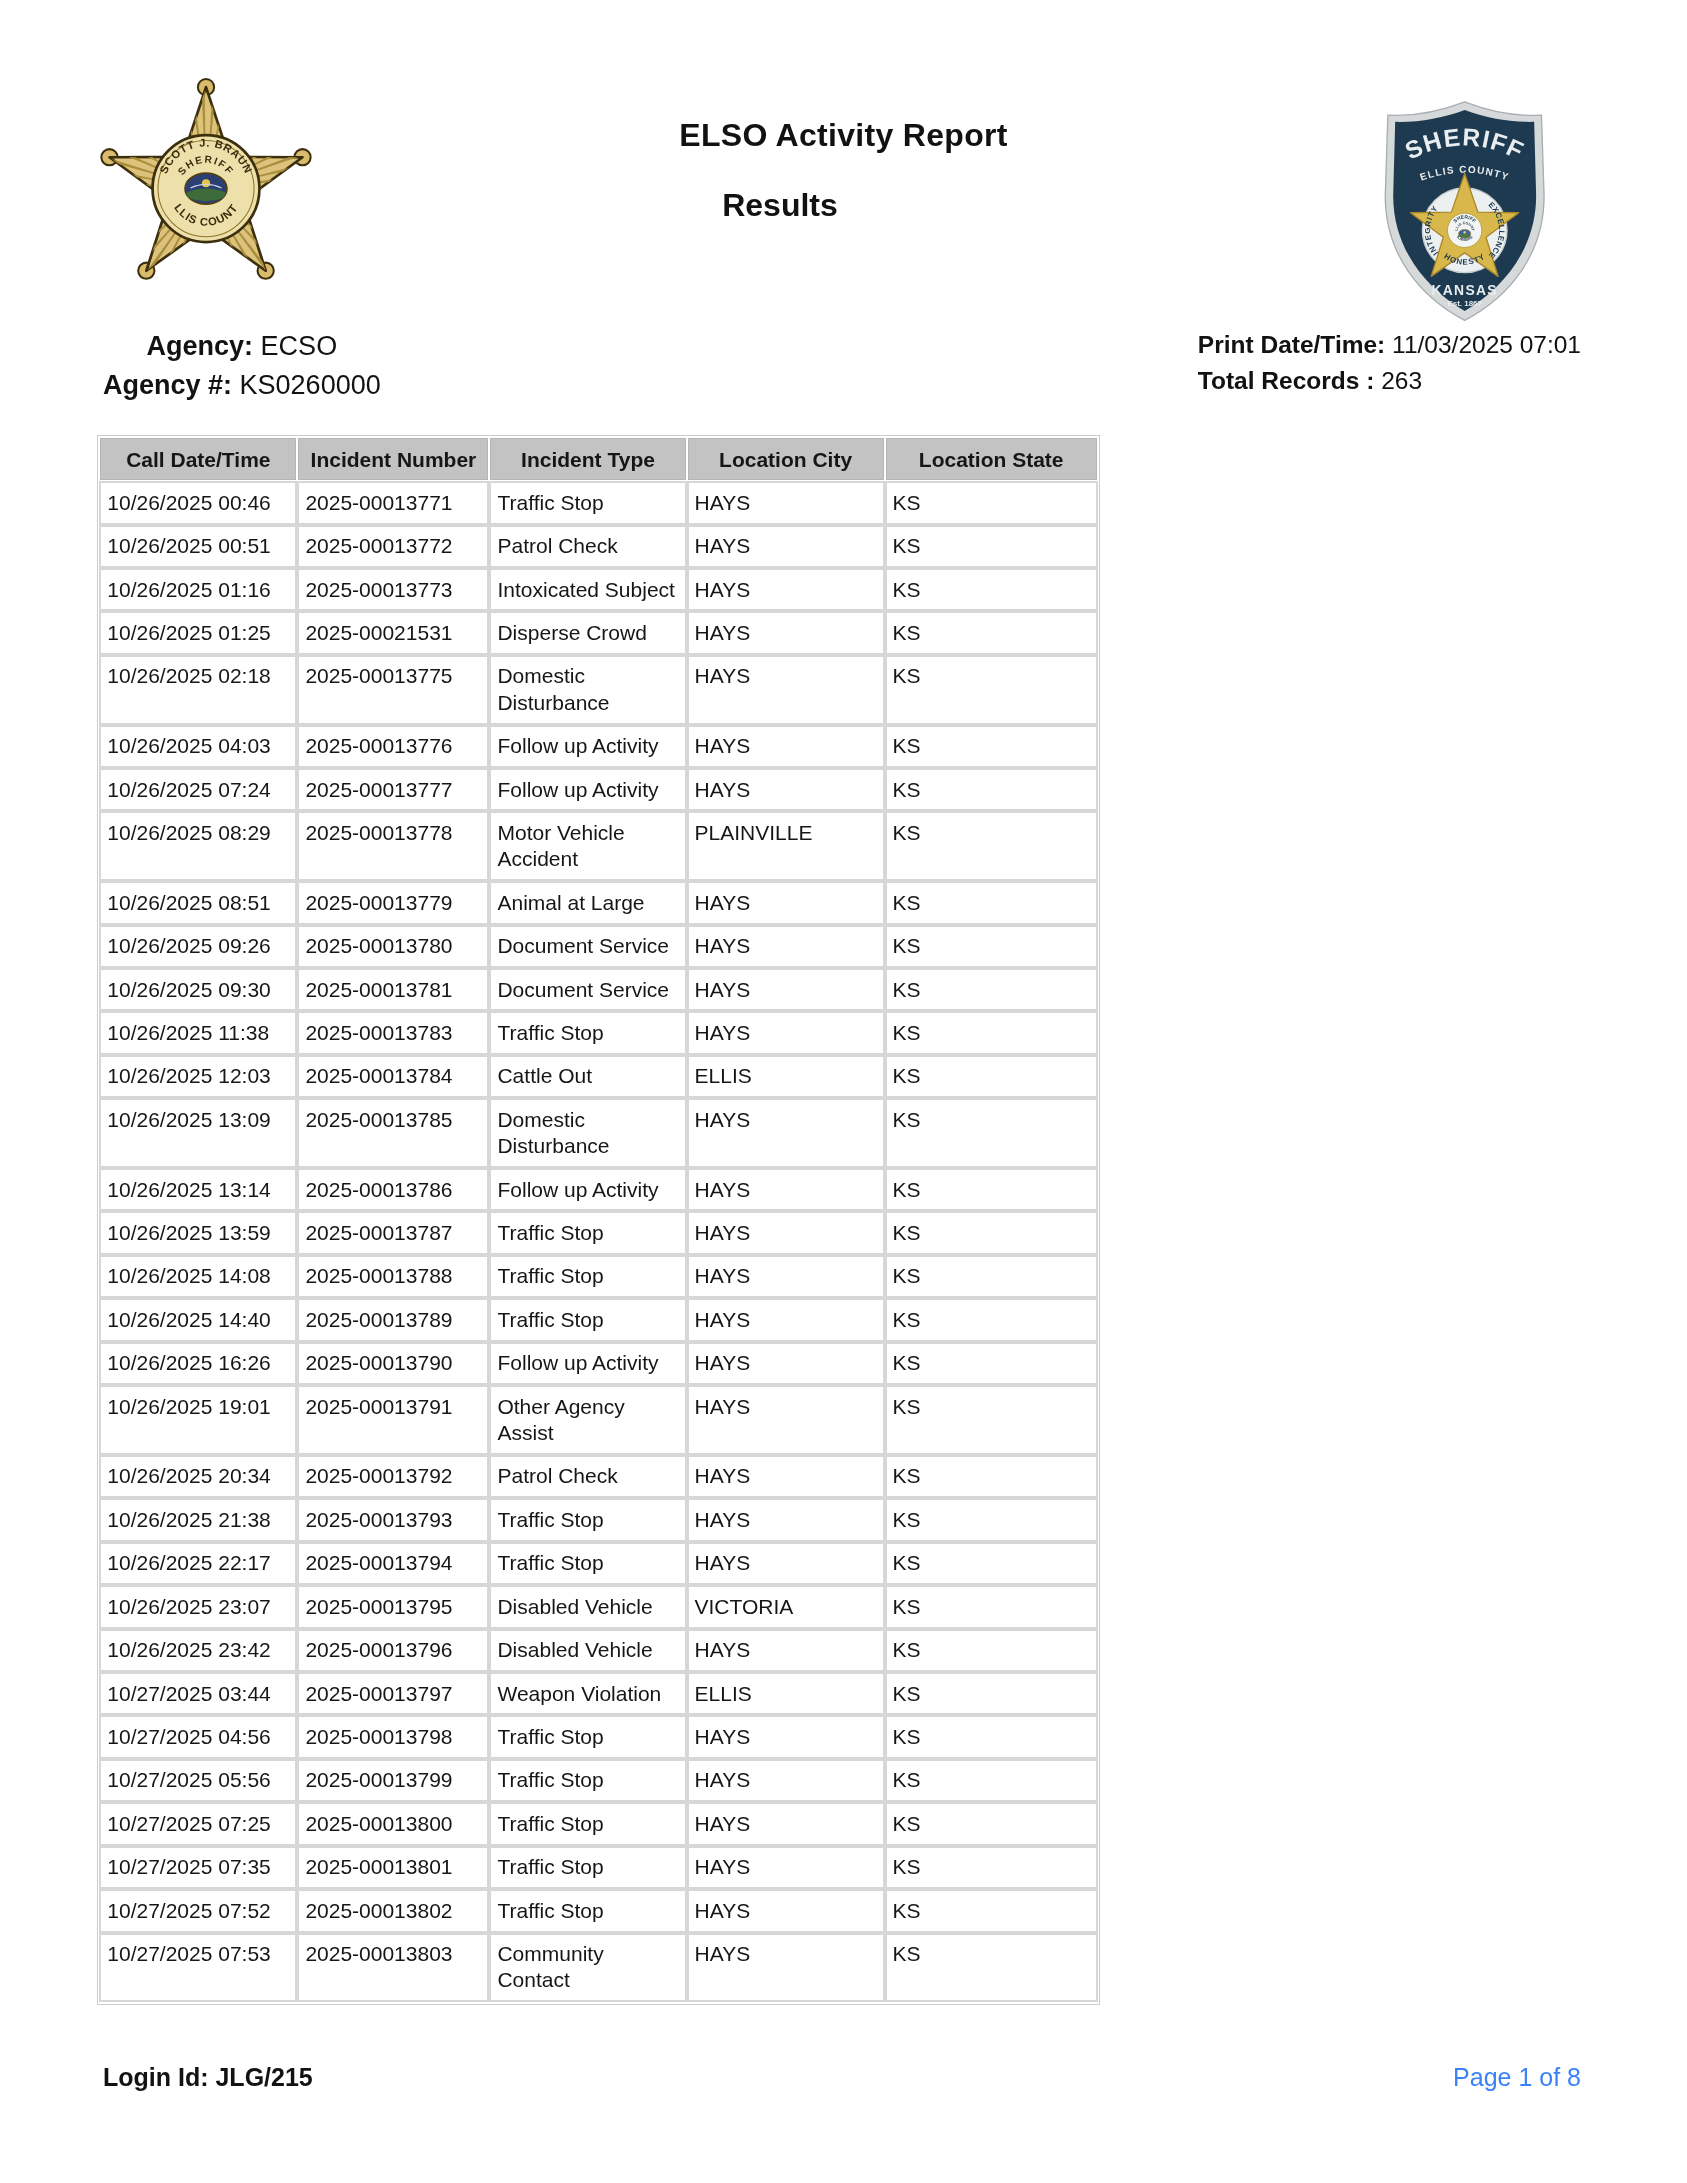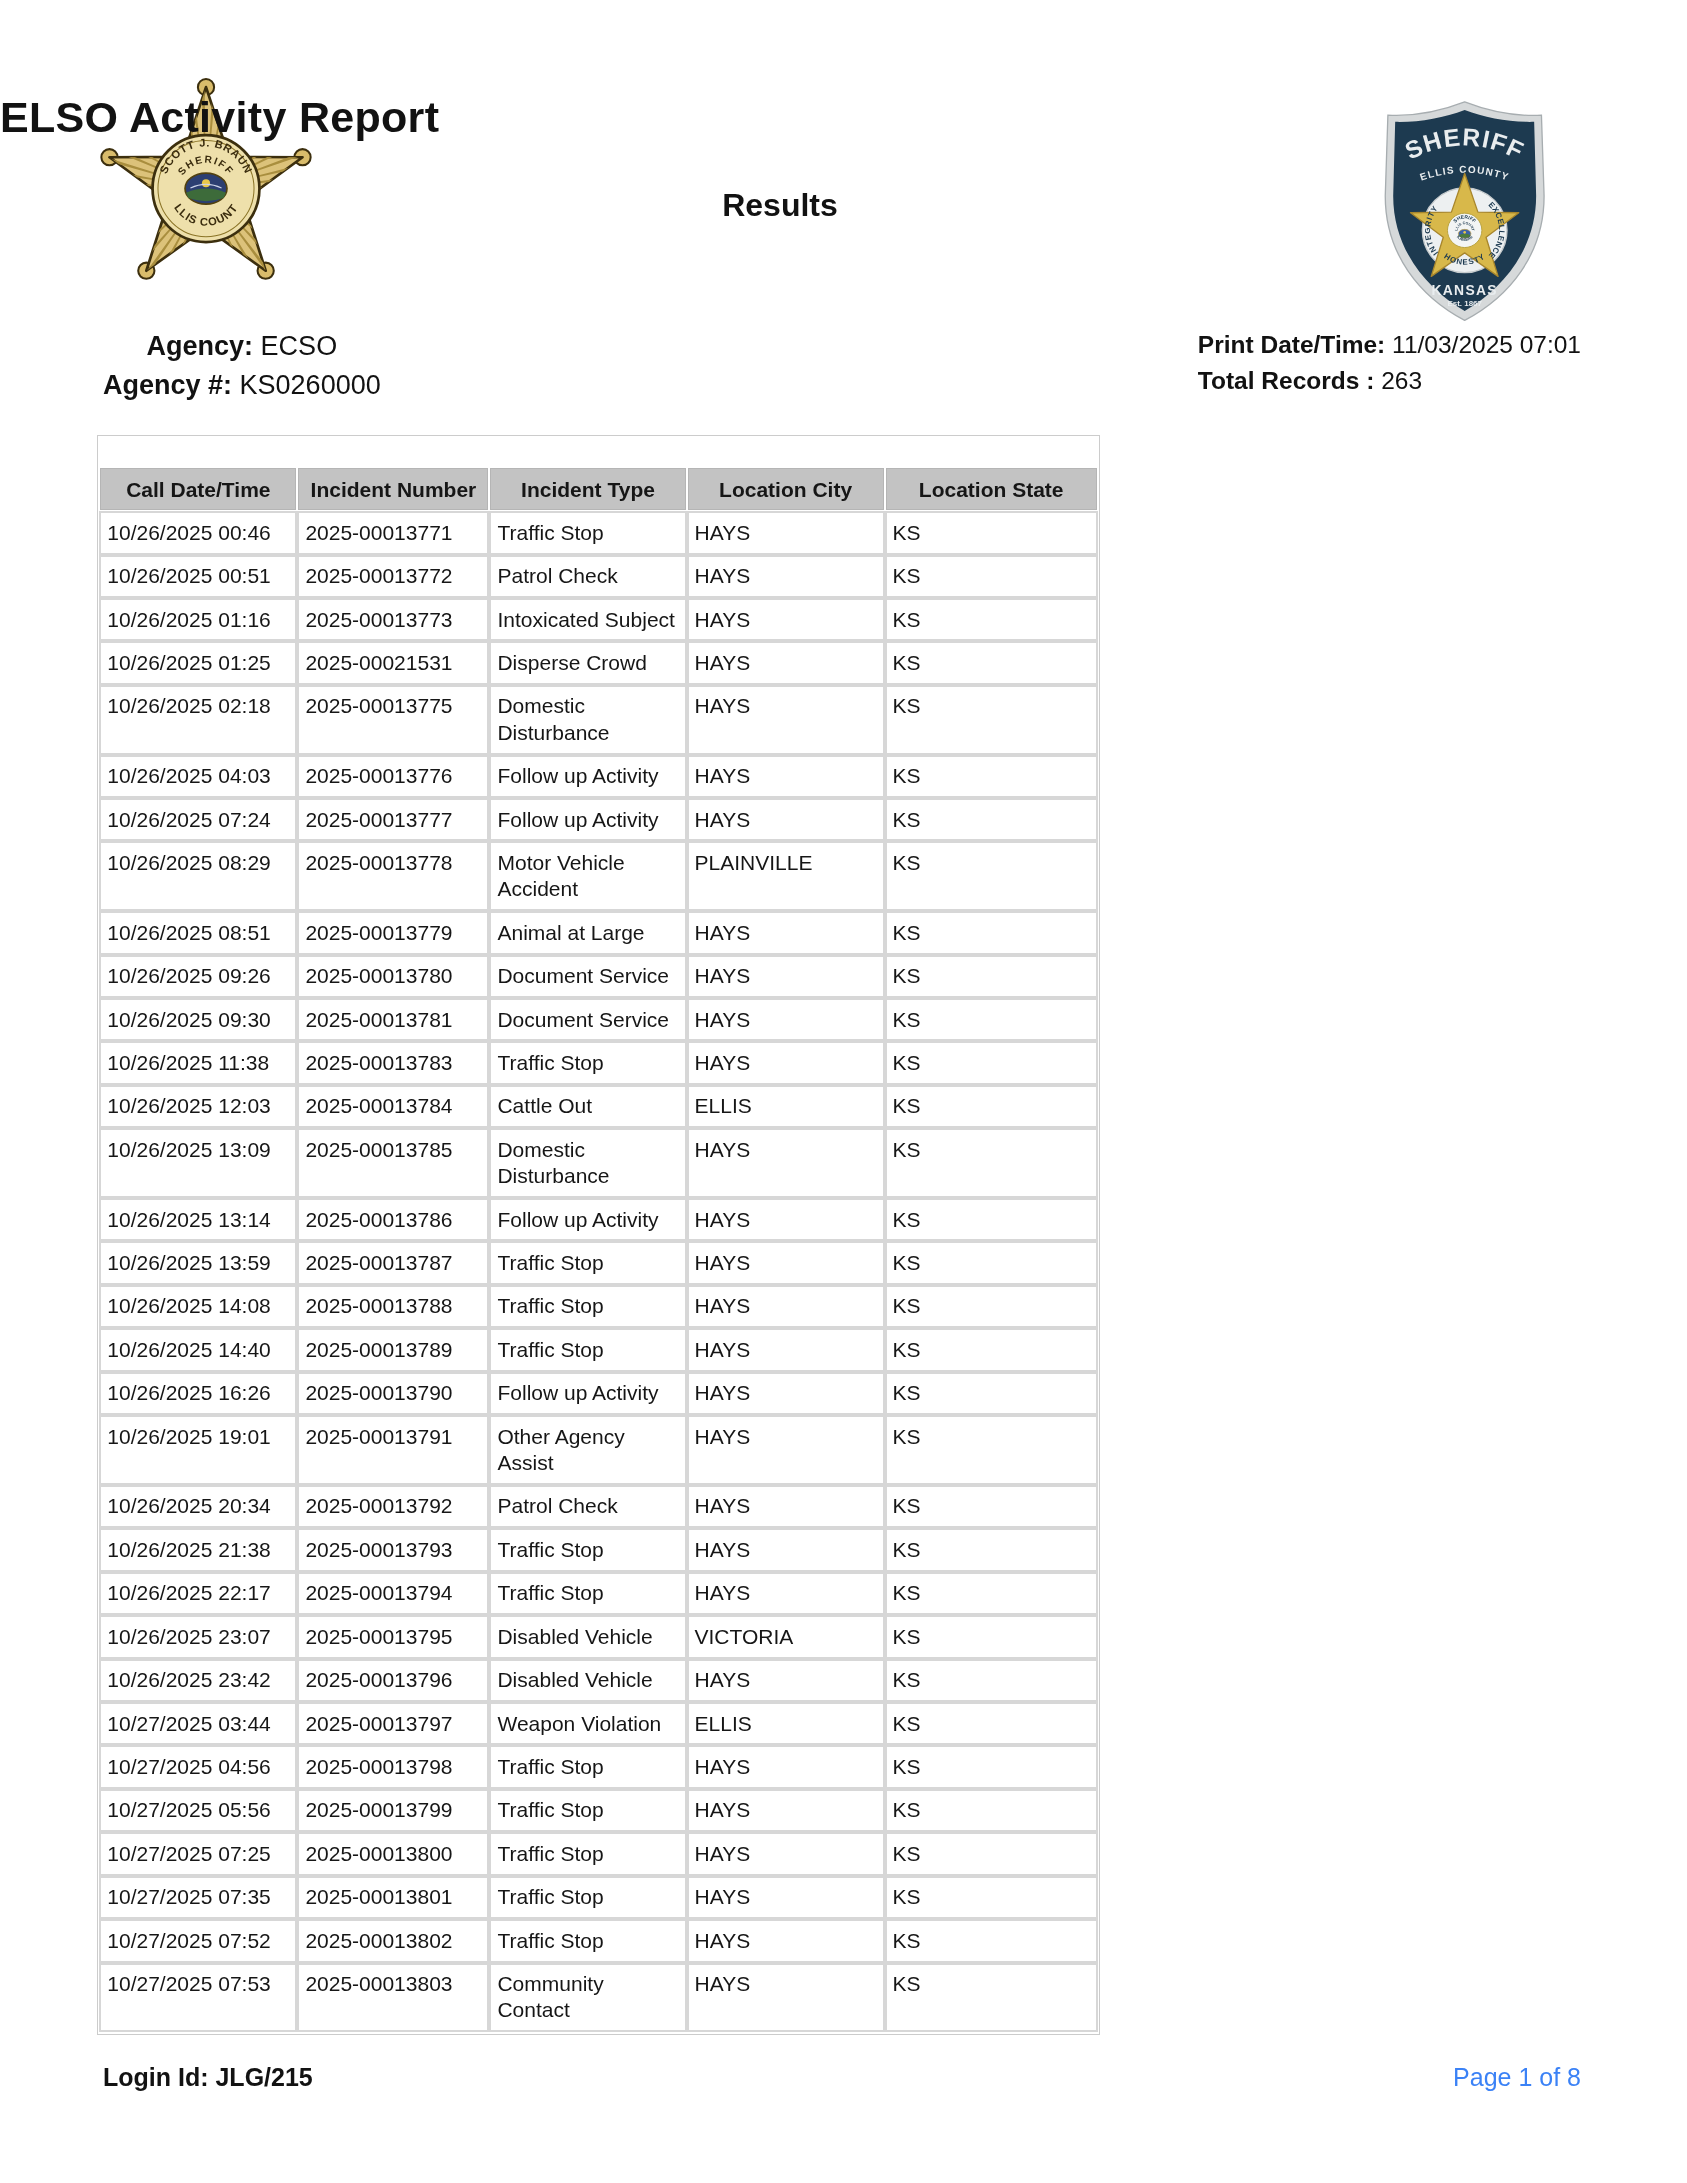--- a/index.html
+++ b/index.html
@@ -7,22 +7,22 @@
   body { font-family:"Liberation Sans", sans-serif; color:#111; }
   .page {
     position:relative;
     width:1687px; height:2183px;
     background:#ffffff;
     overflow:hidden;
   }
 
   
   .title {
-    position:absolute; left:0; top:93px; width:1687px;
-    font-size:43px; font-weight:bold; color:#121212;
+    position:absolute; left:0; top:117px; width:1687px;
+    text-align:center; font-size:32px; font-weight:bold; color:#121212;
     letter-spacing:0.3px;
   }
   .subtitle {
     position:absolute; left:0; top:187px; width:1560px;
     text-align:center; font-size:32px; font-weight:bold; color:#121212;
   }
   .star-badge { position:absolute; left:91px; top:53px; width:230px; height:278px; }
   .shield-badge { position:absolute; left:1377px; top:98px; width:176px; height:225px; }
 
   .agency-block {
@@ -37,21 +37,21 @@
 
   
   .table-wrap {
     position:absolute; left:97px; top:435px; width:1003px;
     border:1.3px solid #cccccc; background:#ffffff; padding:1.3px;
   }
   table.activity {
     width:100%;
     border-collapse:separate; border-spacing:0;
     table-layout:fixed;
-    font-size:21px; color:#161616;margin-top:30px;
+    font-size:21px; color:#161616;
   }
   table.activity th {
     background:#c3c3c3;
     border:2px solid #ffffff;
     outline:0.7px solid #b5b5b5;
     outline-offset:-2.6px;
     font-weight:bold; text-align:center;
     padding:7.3px 2.6px;
     line-height:1.2;
   }

